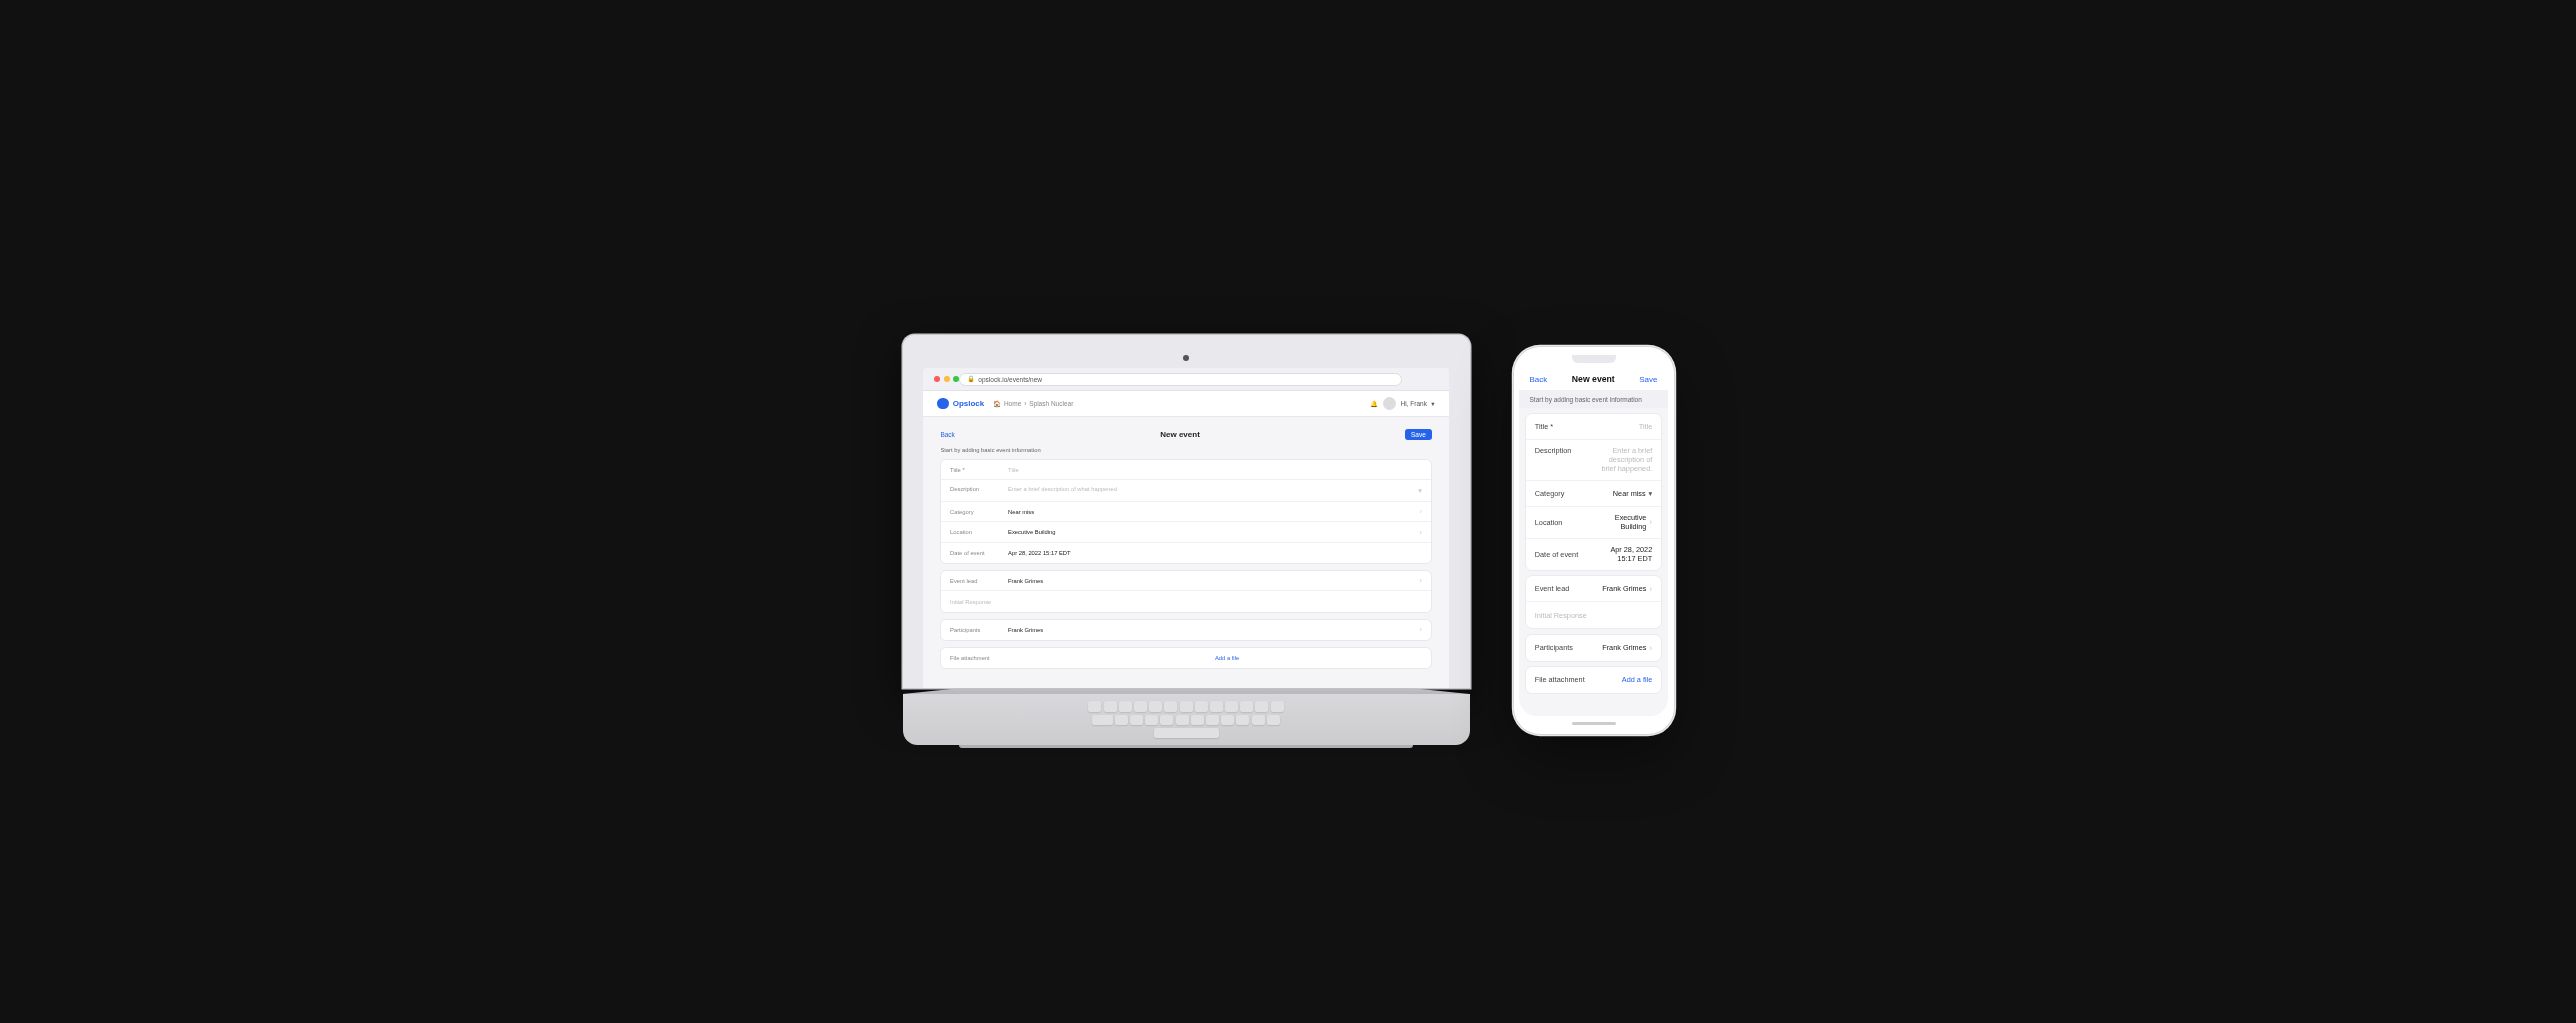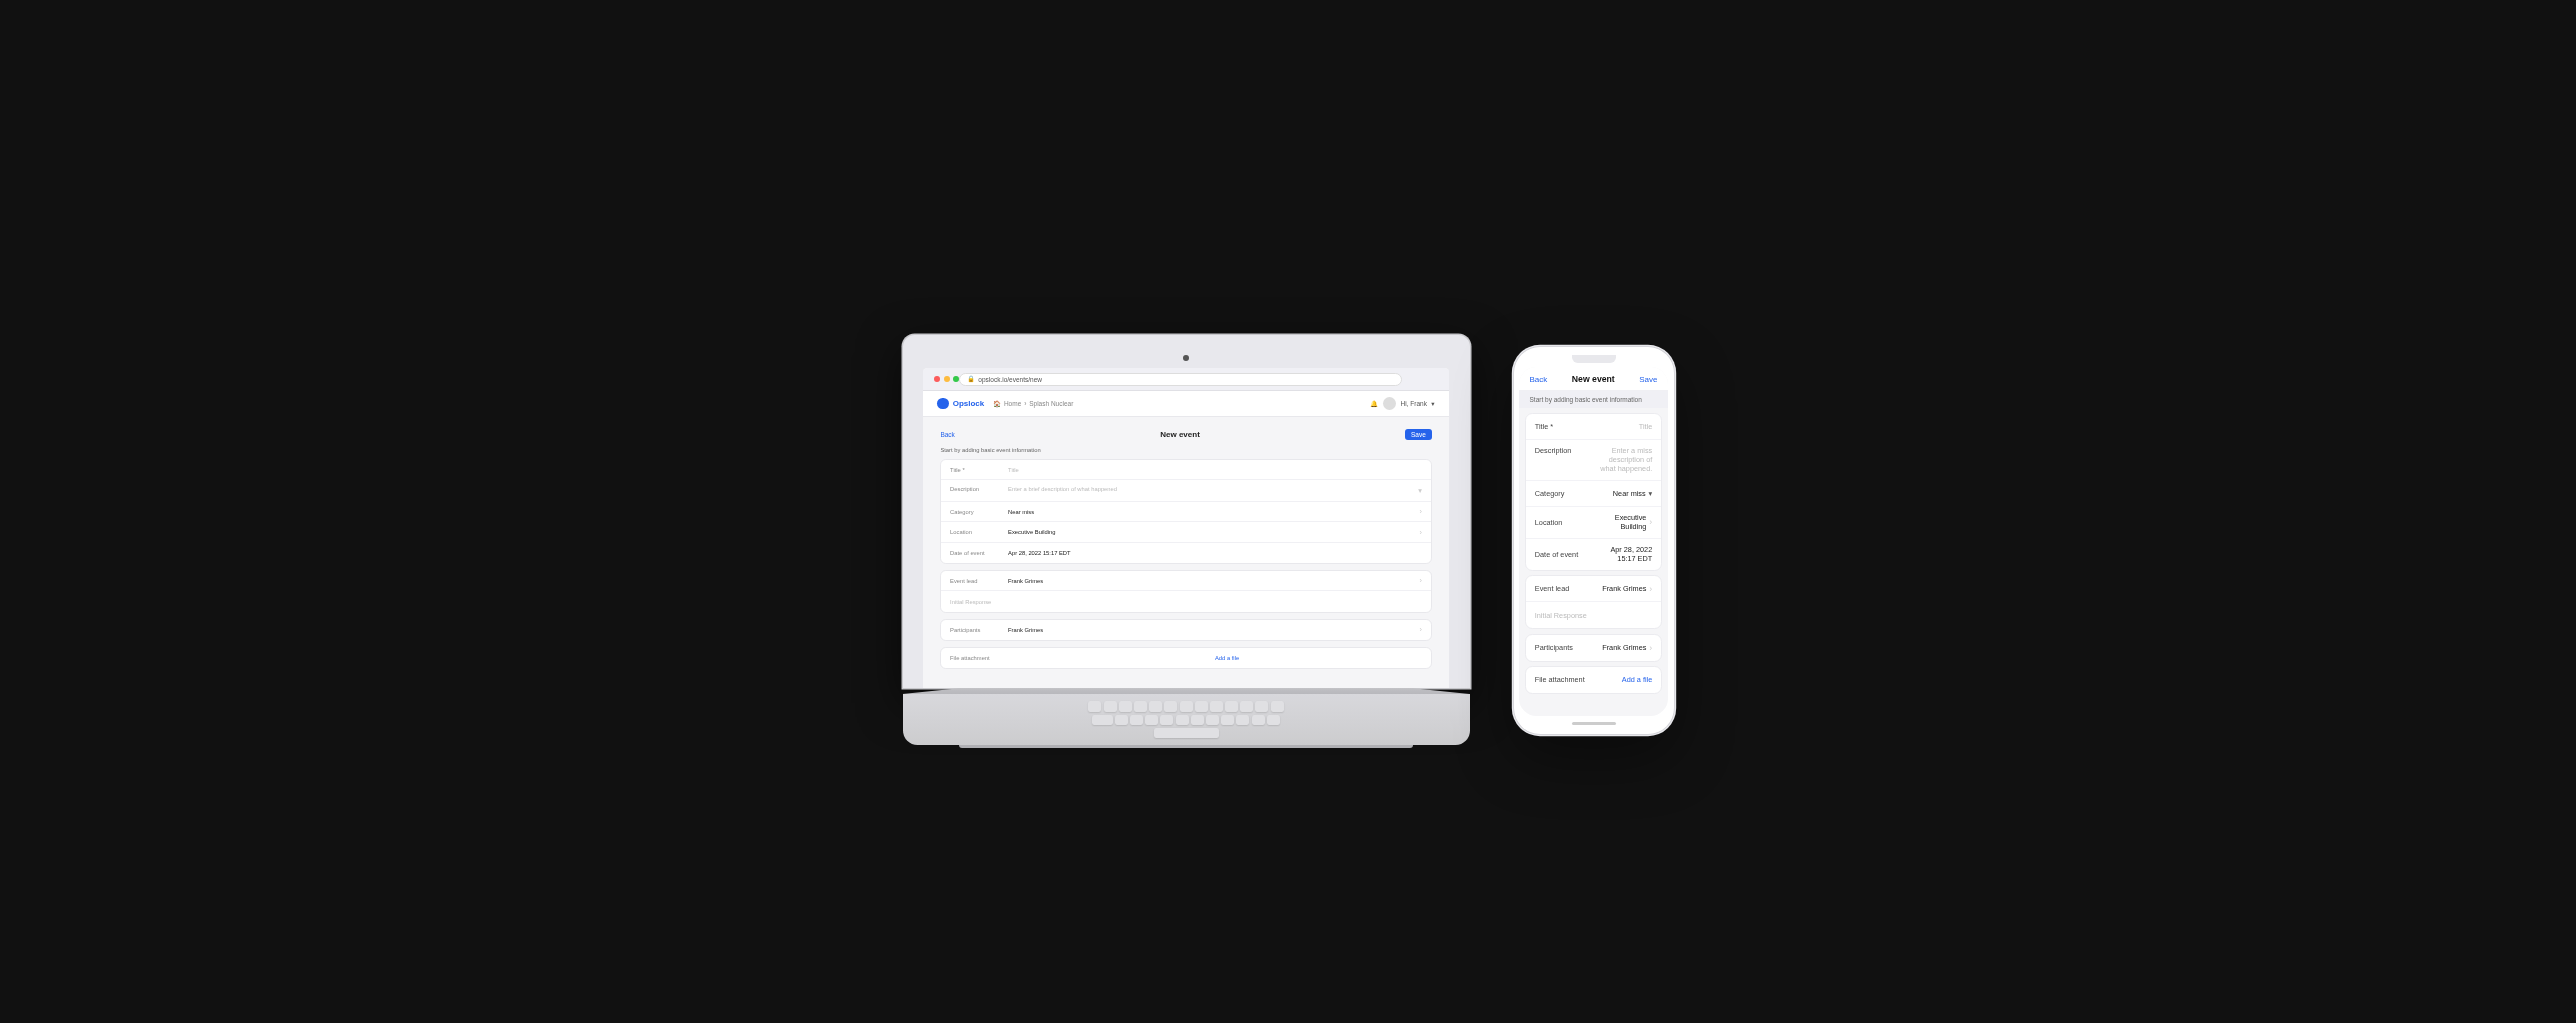--- a/index.html
+++ b/index.html
@@ -565,21 +565,21 @@
 
         <div class="phone-subtitle">Start by adding basic event information</div>
 
         <div class="phone-form-card">
           <div class="phone-form-row">
             <span class="phone-label">Title *</span>
             <span class="phone-value placeholder">Title</span>
           </div>
           <div class="phone-form-row phone-form-tall">
             <span class="phone-label">Description</span>
-            <span class="phone-description-value">Enter a miss description of what happened.</span>
+            <span class="phone-description-value">Enter a brief description of brief happened.</span>
           </div>
           <div class="phone-form-row">
             <span class="phone-label">Category</span>
             <span class="phone-value">Near miss</span>
             <span class="phone-dropdown-arrow">▾</span>
           </div>
           <div class="phone-form-row">
             <span class="phone-label">Location</span>
             <span class="phone-value">Executive Building</span>
             <span class="phone-chevron">›</span>

